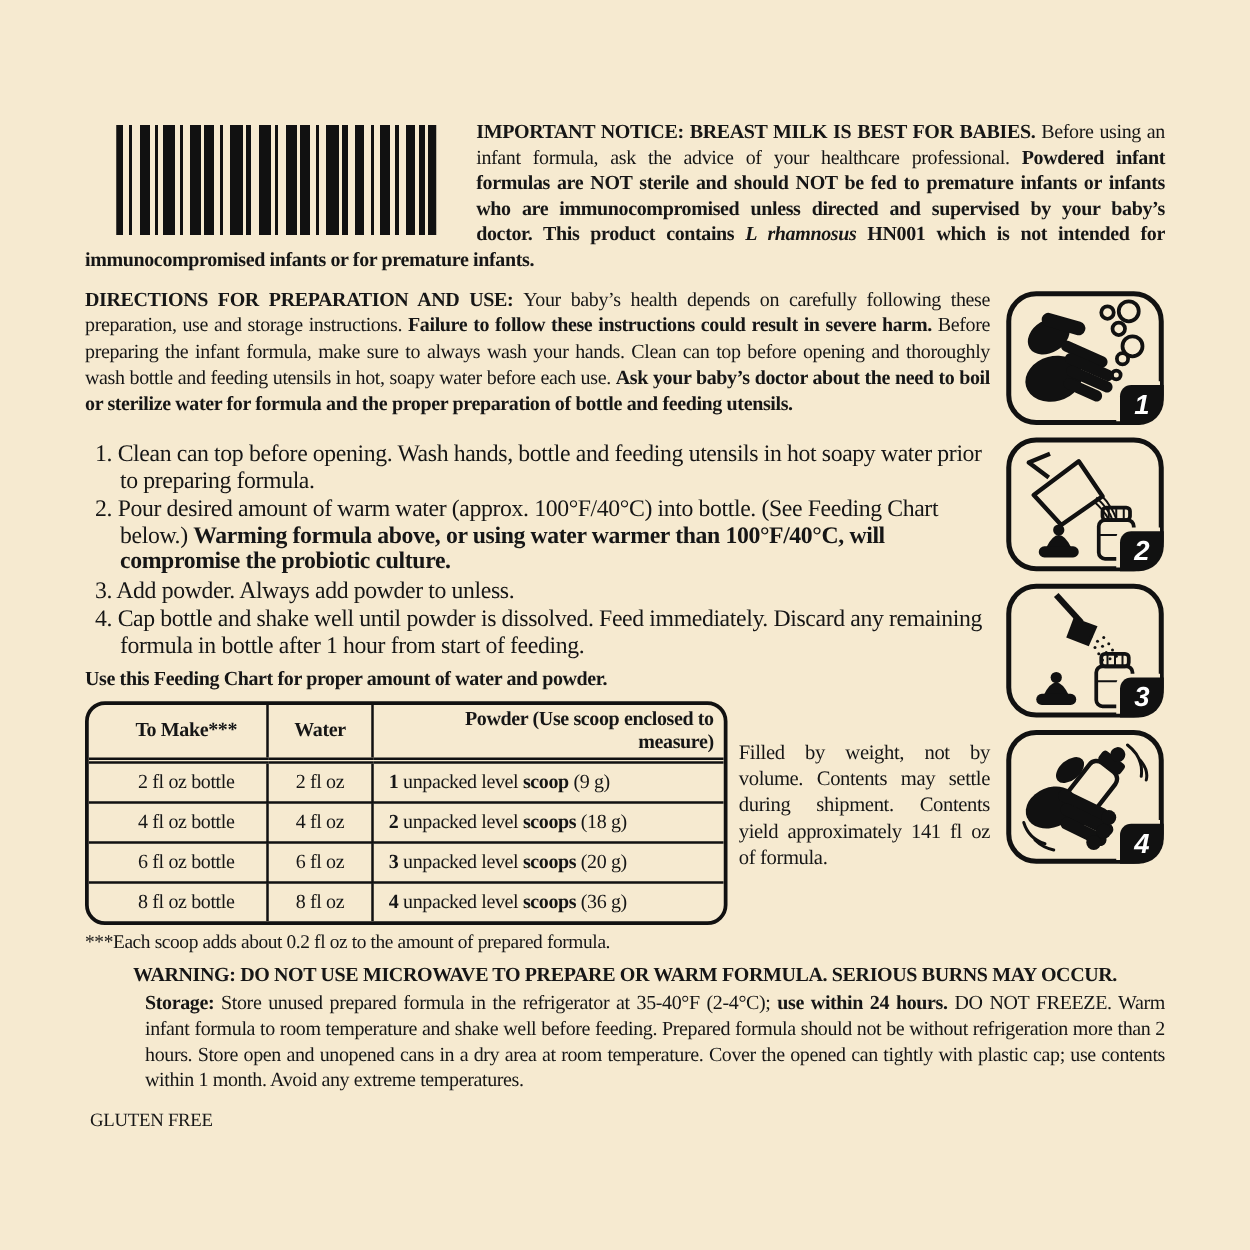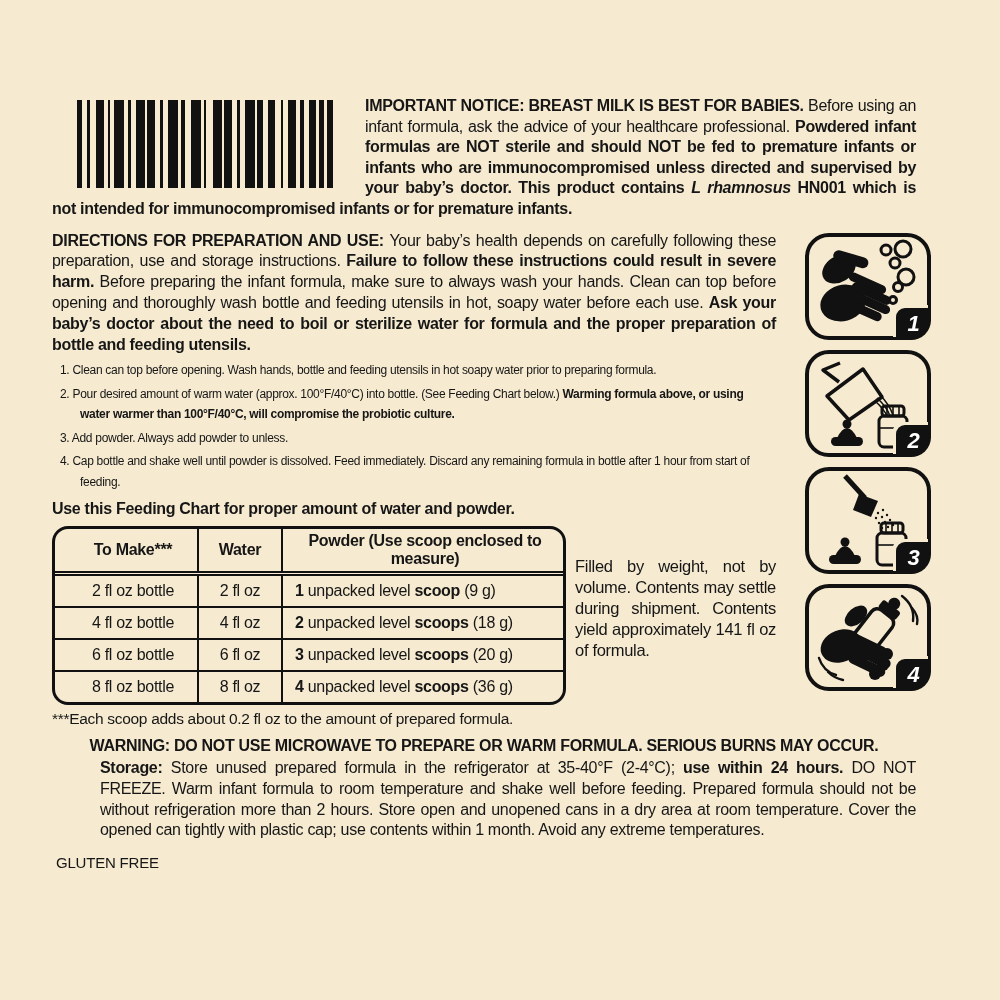--- a/index.html
+++ b/index.html
@@ -4,21 +4,21 @@
 <style>
   html,body{margin:0;padding:0;}
   body{
     width:1000px;height:1000px;
     background:#f6ead0;
     font-family:"Liberation Sans", sans-serif;
     color:#161616;
     -webkit-text-size-adjust:none;
   }
   .page{position:relative;width:1000px;height:1000px;overflow:hidden;}
-  .content{position:absolute;left:52px;top:96px;width:864px;}
+  .content{position:absolute;left:68px;top:96px;width:864px;font-family:Liberation Serif, serif;}
   b,.b{font-weight:700;}
   .bi{font-weight:700;font-style:italic;}
 
   
   .notice{font-size:16px;line-height:20.6px;text-align:justify;letter-spacing:-0.3px;}
   .barcode{
     float:left;width:256px;height:88px;margin:4px 32px 4px 25px;
     background:linear-gradient(90deg,
       #111 0% 2%,transparent 2% 4%,#111 4% 5%,transparent 5% 7.5%,
       #111 7.5% 10.5%,transparent 10.5% 12%,#111 12% 13%,transparent 13% 14.5%,
@@ -31,37 +31,37 @@
       #111 65.5% 69.5%,transparent 69.5% 70.5%,#111 70.5% 72.5%,transparent 72.5% 74.5%,
       #111 74.5% 77.5%,transparent 77.5% 79.5%,#111 79.5% 80.5%,transparent 80.5% 82.5%,
       #111 82.5% 85.5%,transparent 85.5% 87%,#111 87% 88.5%,transparent 88.5% 90.5%,
       #111 90.5% 93.5%,transparent 93.5% 94.5%,#111 94.5% 96.5%,transparent 96.5% 97.5%,
       #111 97.5% 100%);
   }
 
   
   .leftcol{width:724px;}
   .directions{margin-top:11px;font-size:16px;line-height:20.9px;text-align:justify;letter-spacing:-0.3px;}
-  .steps{margin-top:4px;font-size:12px;line-height:20.5px;letter-spacing:-0.3px;}
+  .steps{margin-top:19px;font-size:19px;line-height:20.5px;letter-spacing:-0.3px;}
   .step{margin:0 0 3px 8px;padding-left:20px;text-indent:-20px;}
   .chart-intro{margin-top:8px;font-size:16px;font-weight:700;letter-spacing:-0.3px;}
 
   .chart-row{display:flex;margin-top:8px;}
   .chart-box{
     width:508px;border:3px solid #111;border-radius:16px;overflow:hidden;flex:none;
   }
   table.chart{border-collapse:collapse;width:100%;font-size:16px;letter-spacing:-0.3px;}
   .chart th{font-weight:700;border-bottom:5px double #111;}
   .chart th,.chart td{padding:3px 8px;height:24px;}
   .chart td{border-bottom:2.5px solid #111;}
   .chart tr:last-child td{border-bottom:none;}
   .chart .c1{width:112px;text-align:center;border-right:2.5px solid #111;padding-left:22px;}
   .chart .c2{width:66px;text-align:center;border-right:2.5px solid #111;}
   .chart .c3{text-align:left;padding-left:12px;}
-  .chart th.c3{text-align:center;margin-top:24px;}
+  .chart th.c3{text-align:right;margin-top:24px;}
 
   .side-note{
     width:212px;margin-left:9px;font-size:16.5px;line-height:21px;
     text-align:justify;letter-spacing:-0.3px;padding-top:30px;
   }
   .footnote{margin-top:5px;font-size:15.5px;letter-spacing:-0.3px;}
 
   
   .warning{margin-top:9px;font-size:16px;font-weight:700;text-align:center;letter-spacing:-0.3px;}
   .storage{margin-top:3px;font-size:16px;line-height:20.8px;text-align:justify;letter-spacing:-0.3px;margin-left:48px;}

